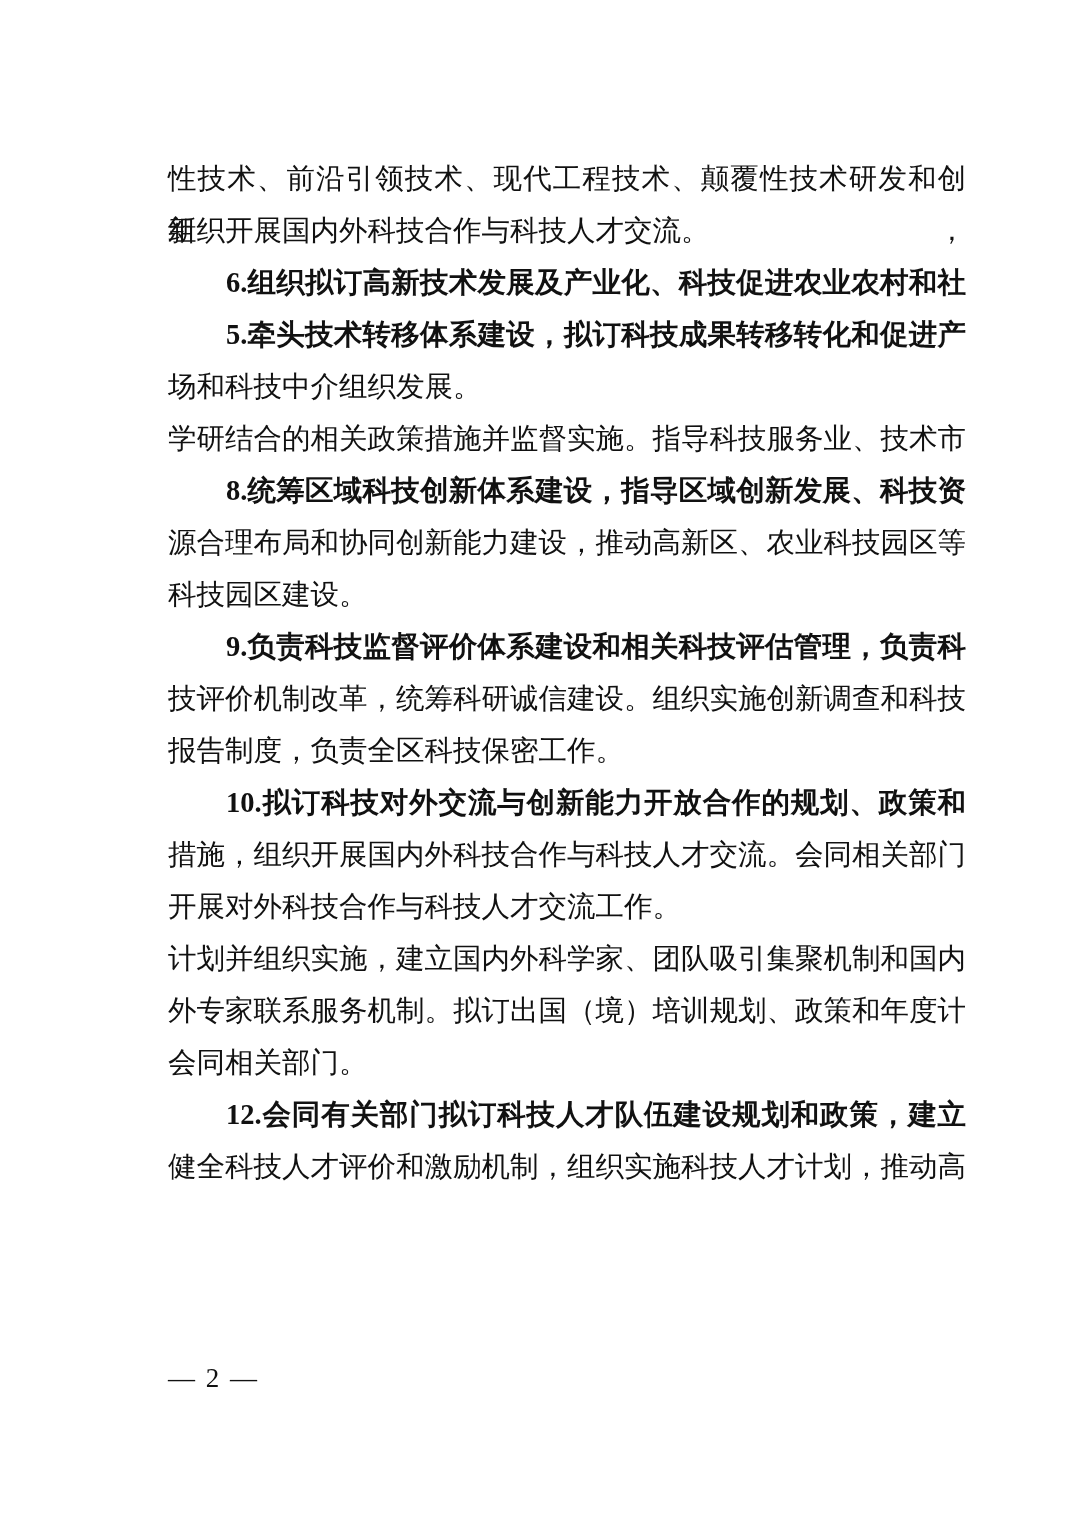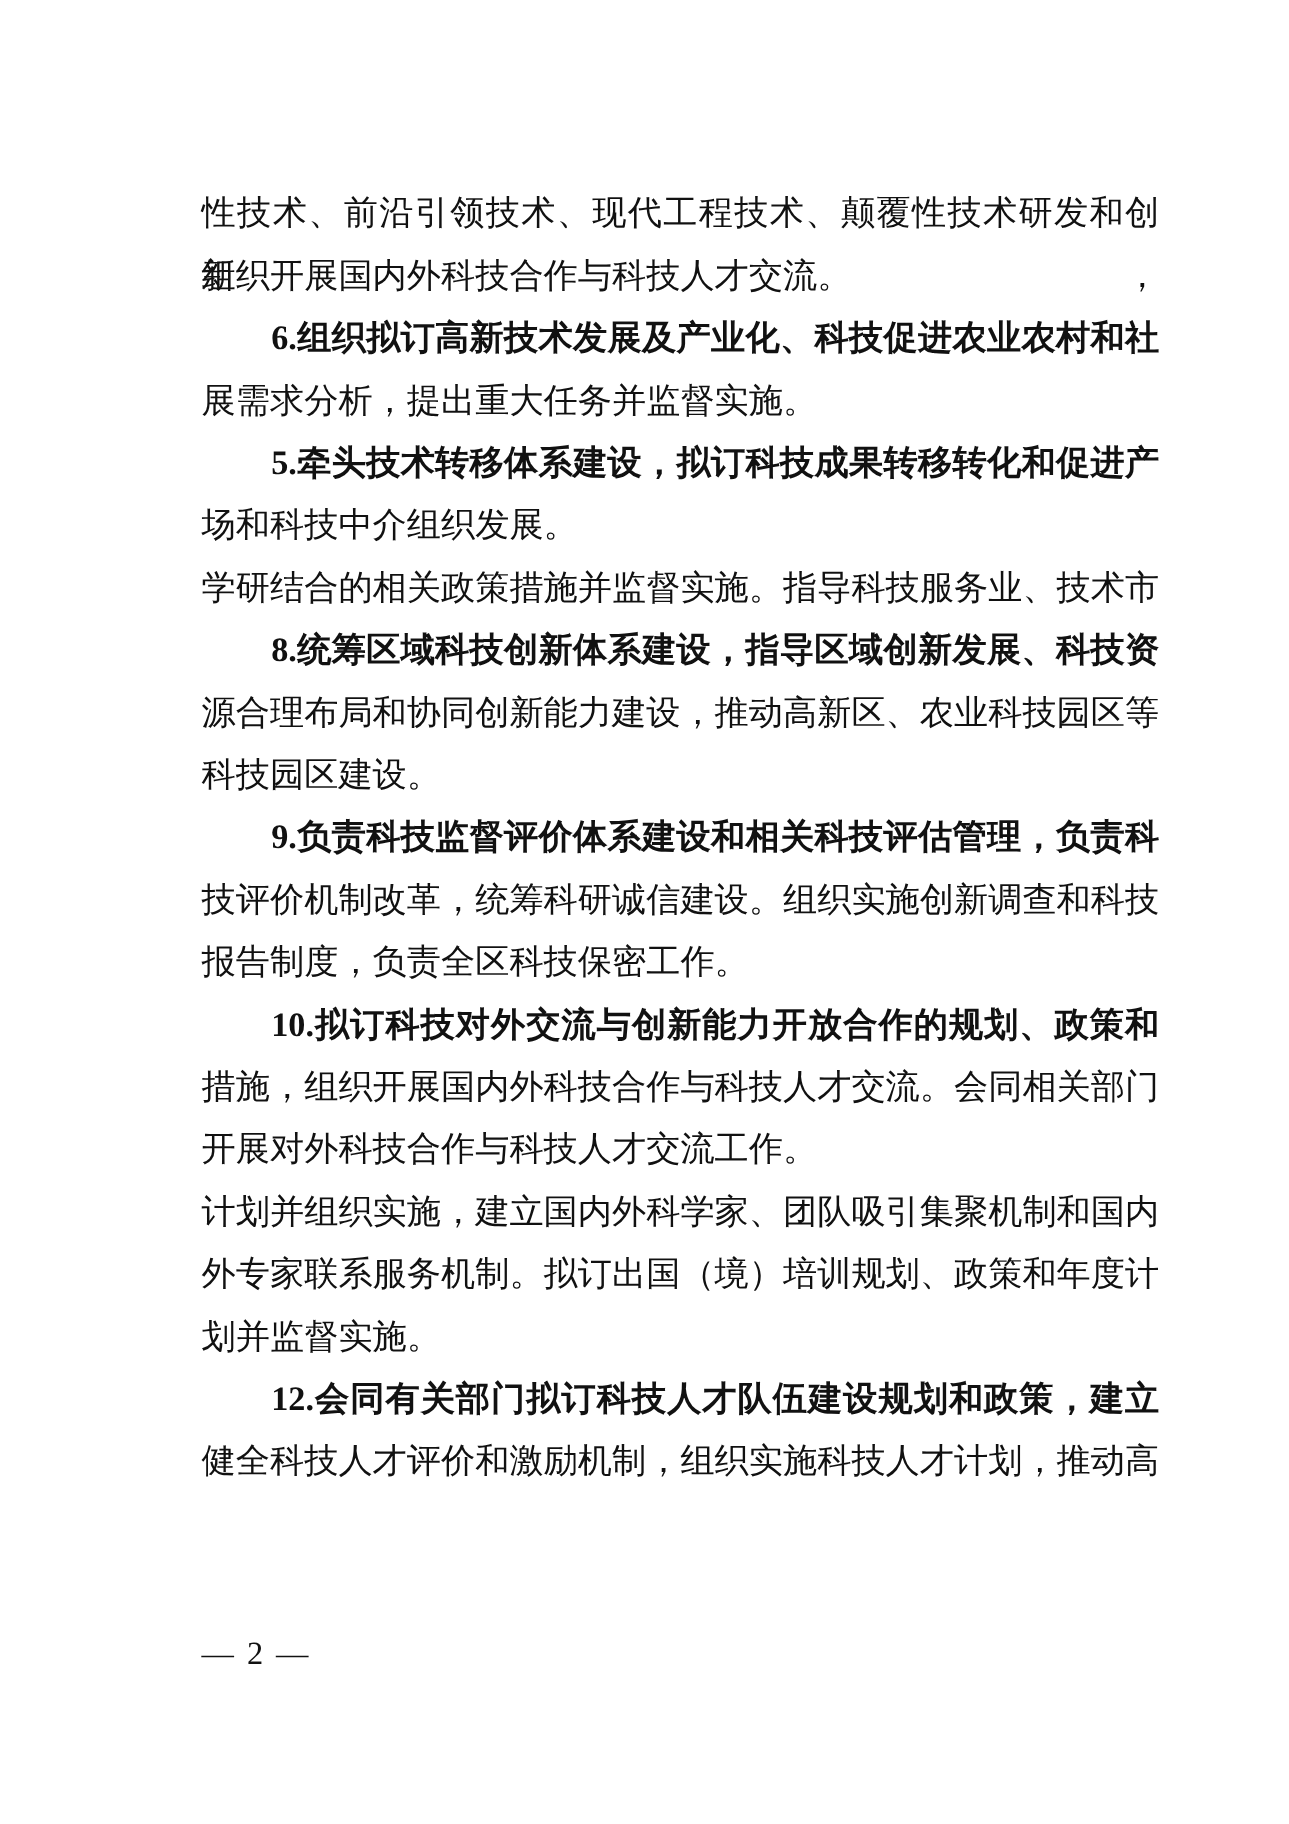--- a/index.html
+++ b/index.html
@@ -63,41 +63,40 @@
 <body>
 
 <div class="page">
 
   <div class="text-block">
 
     <div class="line j">性技术、前沿引领技术、现代工程技术、颠覆性技术研发和创新，</div>
     <div class="line">组织开展国内外科技合作与科技人才交流。</div>
 
     <div class="line j indent">6.组织拟订高新技术发展及产业化、科技促进农业农村和社</div>
-    <div class="line">展需求分析，提出重大任务并监督实施。</div>
 
     <div class="line j indent">5.牵头技术转移体系建设，拟订科技成果转移转化和促进产</div>
     <div class="line">场和科技中介组织发展。</div>
     <div class="line j">学研结合的相关政策措施并监督实施。指导科技服务业、技术市</div>
 
     <div class="line j indent">8.统筹区域科技创新体系建设，指导区域创新发展、科技资</div>
     <div class="line j">源合理布局和协同创新能力建设，推动高新区、农业科技园区等</div>
     <div class="line">科技园区建设。</div>
 
     <div class="line j indent">9.负责科技监督评价体系建设和相关科技评估管理，负责科</div>
     <div class="line j">技评价机制改革，统筹科研诚信建设。组织实施创新调查和科技</div>
     <div class="line">报告制度，负责全区科技保密工作。</div>
 
     <div class="line j indent">10.拟订科技对外交流与创新能力开放合作的规划、政策和</div>
     <div class="line j">措施，组织开展国内外科技合作与科技人才交流。会同相关部门</div>
     <div class="line">开展对外科技合作与科技人才交流工作。</div>
 
     <div class="line j">计划并组织实施，建立国内外科学家、团队吸引集聚机制和国内</div>
     <div class="line j">外专家联系服务机制。拟订出国（境）培训规划、政策和年度计</div>
-    <div class="line">划并监督实施。</div>
+    <div class="line">会同相关部门。</div>
 
     <div class="line j indent">12.会同有关部门拟订科技人才队伍建设规划和政策，建立</div>
     <div class="line j">健全科技人才评价和激励机制，组织实施科技人才计划，推动高</div>
   </div>
 
   <div class="footer-page-number">— 2 —</div>
 
 </div>
 
 </body></html>

